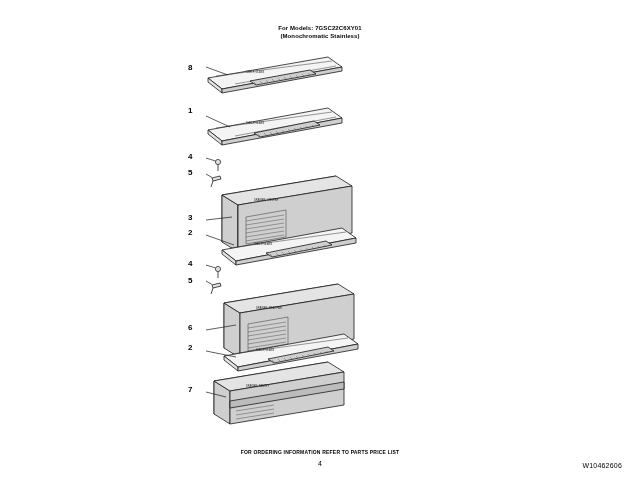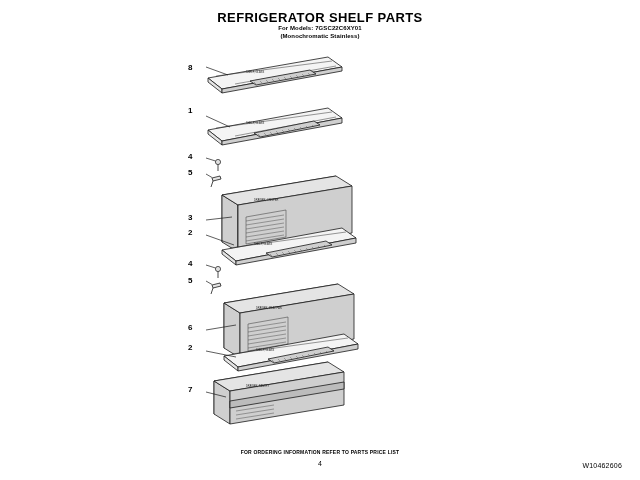--- a/index.html
+++ b/index.html
@@ -101,21 +101,20 @@
     font-weight: bold;
     color: #000;
     line-height: 1;
   }
 </style>
 </head>
 <body>
 
 <div class="page">
 
-  <div class="title">REFRIGERATOR SHELF PARTS</div>
   <div class="subtitle">For Models: 7GSC22C6XY01</div>
   <div class="subtitle2">(Monochromatic Stainless)</div>
 
   <div class="diagram">
     <svg width="360" height="395" viewBox="0 0 360 395" xmlns="http://www.w3.org/2000/svg">
       <defs>
         <style>
           .ln { fill:none; stroke:#1a1a1a; stroke-width:0.8; }
           .thin { fill:none; stroke:#333; stroke-width:0.5; }
           .f1 { fill:#f4f4f4; stroke:#1a1a1a; stroke-width:0.8; }

